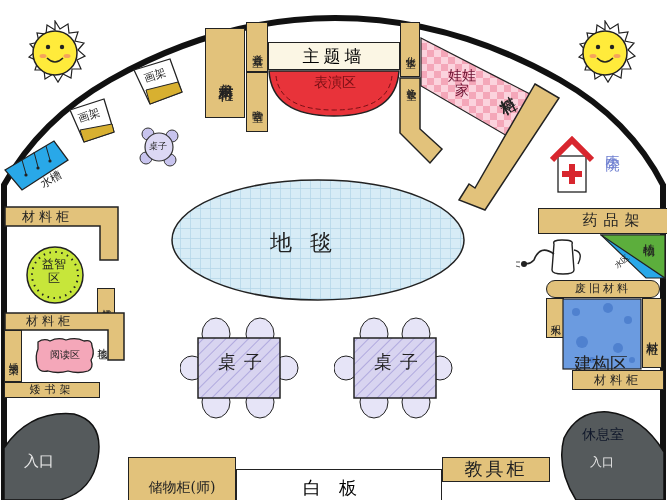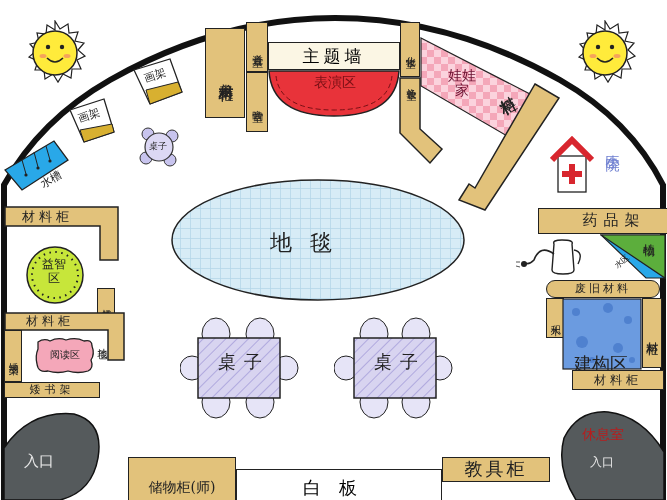--- a/index.html
+++ b/index.html
@@ -219,21 +219,21 @@
   <div class="abs cab" style="left:572px;top:370px;width:92px;height:20px;font-size:12px;letter-spacing:4px;">材料柜</div>
 
   <svg class="abs" style="left:0;top:408px" width="110" height="92">
     <path d="M4,92 L4,40 Q30,2 74,6 Q104,14 98,50 Q92,84 60,92 Z" fill="#555a5c" stroke="#111" stroke-width="1.5"></path>
   </svg>
   <div class="abs lbl" style="left:24px;top:452px;font-size:15px;color:#e8e8e8;">入口</div>
 
   <svg class="abs" style="left:556px;top:408px" width="111" height="92">
     <path d="M20,92 Q0,60 8,30 Q22,2 52,4 Q86,8 108,44 L108,92 Z" fill="#555a5c" stroke="#111" stroke-width="1.5"></path>
   </svg>
-  <div class="abs lbl" style="left:582px;top:426px;font-size:14px;color:#b91c1c;text-align:center;">休息室</div>
+  <div class="abs lbl" style="left:582px;top:426px;font-size:14px;color:#0f172a;text-align:center;">休息室</div>
   <div class="abs lbl" style="left:590px;top:454px;font-size:12px;color:#e8e8e8;">入口</div>
 
   <div class="abs cab" style="left:128px;top:457px;width:108px;height:60px;font-size:14px;">储物柜(师)</div>
   <div class="abs" style="left:236px;top:469px;width:206px;height:38px;background:#fff;border:1.5px solid #222;
        display:flex;align-items:center;justify-content:center;font-family:'DejaVu Serif',serif;font-size:18px;letter-spacing:18px;text-align:center;">白板</div>
   <div class="abs cab" style="left:442px;top:457px;width:108px;height:25px;font-size:18px;letter-spacing:3px;">教具柜</div>
 
 </div>
 
 </body></html>

